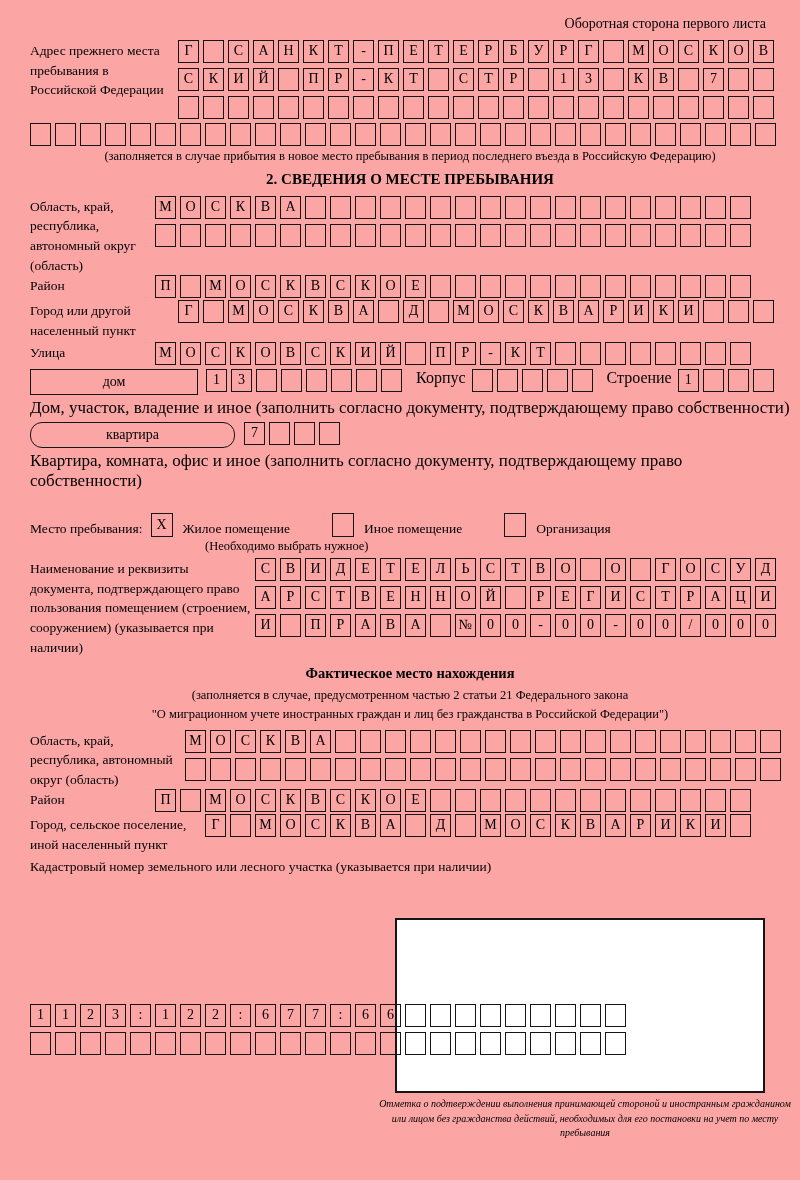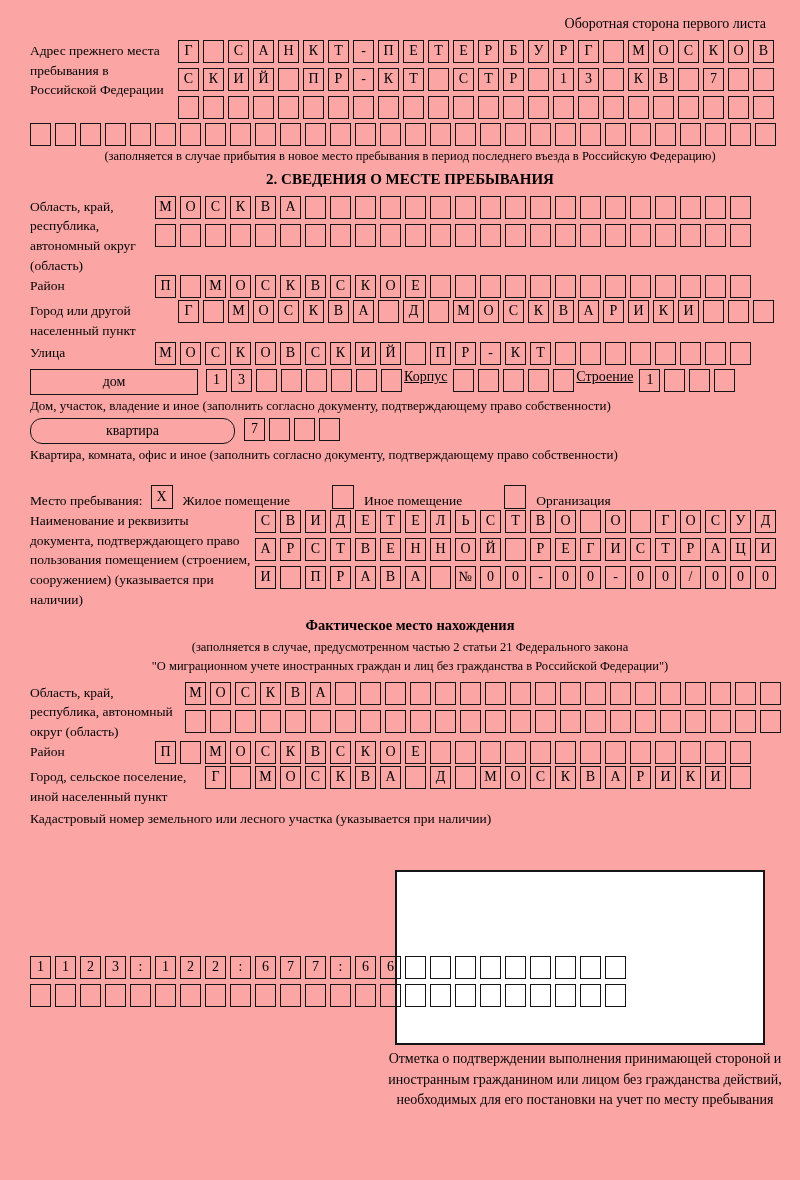--- a/index.html
+++ b/index.html
@@ -38,22 +38,22 @@
   .mb2 { margin-bottom:2px; } .mb4 { margin-bottom:4px; }
 
   .houseline { display:flex; align-items:flex-start; margin:4px 0 3px 0; }
   .labelbox {
     border:1.6px solid #151515; height:26px;
     display:flex; align-items:center; justify-content:center;
     font-size:14px;
   }
   .labelbox.dom { width:168px; margin-right:8px; }
   .labelbox.kv  { width:205px; margin-right:9px;border-radius:12px; }
-  .inlinelabel { font-size:14px; margin:0 6px 0 2px;text-decoration:underline; }
-  .fnote { font-size:13px; margin:1px 0 3px 0; }
+  .inlinelabel { font-size:16px; margin:0 6px 0 14px; }
+  .fnote { font-size:17px; margin:1px 0 3px 0; }
 
   .checkline { display:flex; align-items:flex-end; font-size:13.5px; margin:22px 0 1px 0; }
   .cbox {
     flex:0 0 22px; width:22px; height:24px;
     border:1.6px solid #151515;
     font-size:14px; line-height:22px; text-align:center;
     margin:0 10px 0 8px;
   }
   .opt { margin-right:34px; }
   .subnote { font-size:12.5px; margin:2px 0 4px 175px; }
@@ -61,21 +61,21 @@
   .capped { height:58px; overflow:visible;flex-direction:column; }
 
   .stampbox {
     width:370px; height:175px;
     border:2px solid #151515;
     margin:4px 0 4px 365px;
     background:#fff;
   }
   .stampcaption {
     width:420px; margin-left:345px;
-    font-size:14px; line-height:1.45; text-align:center;
+    font-size:10px; line-height:1.45; text-align:center;font-style:italic;
   }
 </style>
 </head>
 <body>
 
 <div class="page">
 
   <div class="corner">Оборотная сторона первого листа</div>
 
   <div class="field">
@@ -392,20 +392,21 @@
 
   <div class="checkline">
     <span>Место пребывания:</span>
     <span class="cbox">X</span>
     <span class="opt">Жилое помещение</span>
     <span class="cbox"></span>
     <span class="opt">Иное помещение</span>
     <span class="cbox"></span>
     <span class="opt">Организация</span>
   </div>
+  <div class="subnote">(Необходимо выбрать нужное)</div>
 
   <div class="field">
     <div class="flabel w225">Наименование и реквизиты документа, подтверждающего право пользования помещением (строением, сооружением) (указывается при наличии)</div>
     <div class="rows">
       <div class="cellrow">
           <span class="cell">С</span>
           <span class="cell">В</span>
           <span class="cell">И</span>
           <span class="cell">Д</span>
           <span class="cell">Е</span>

